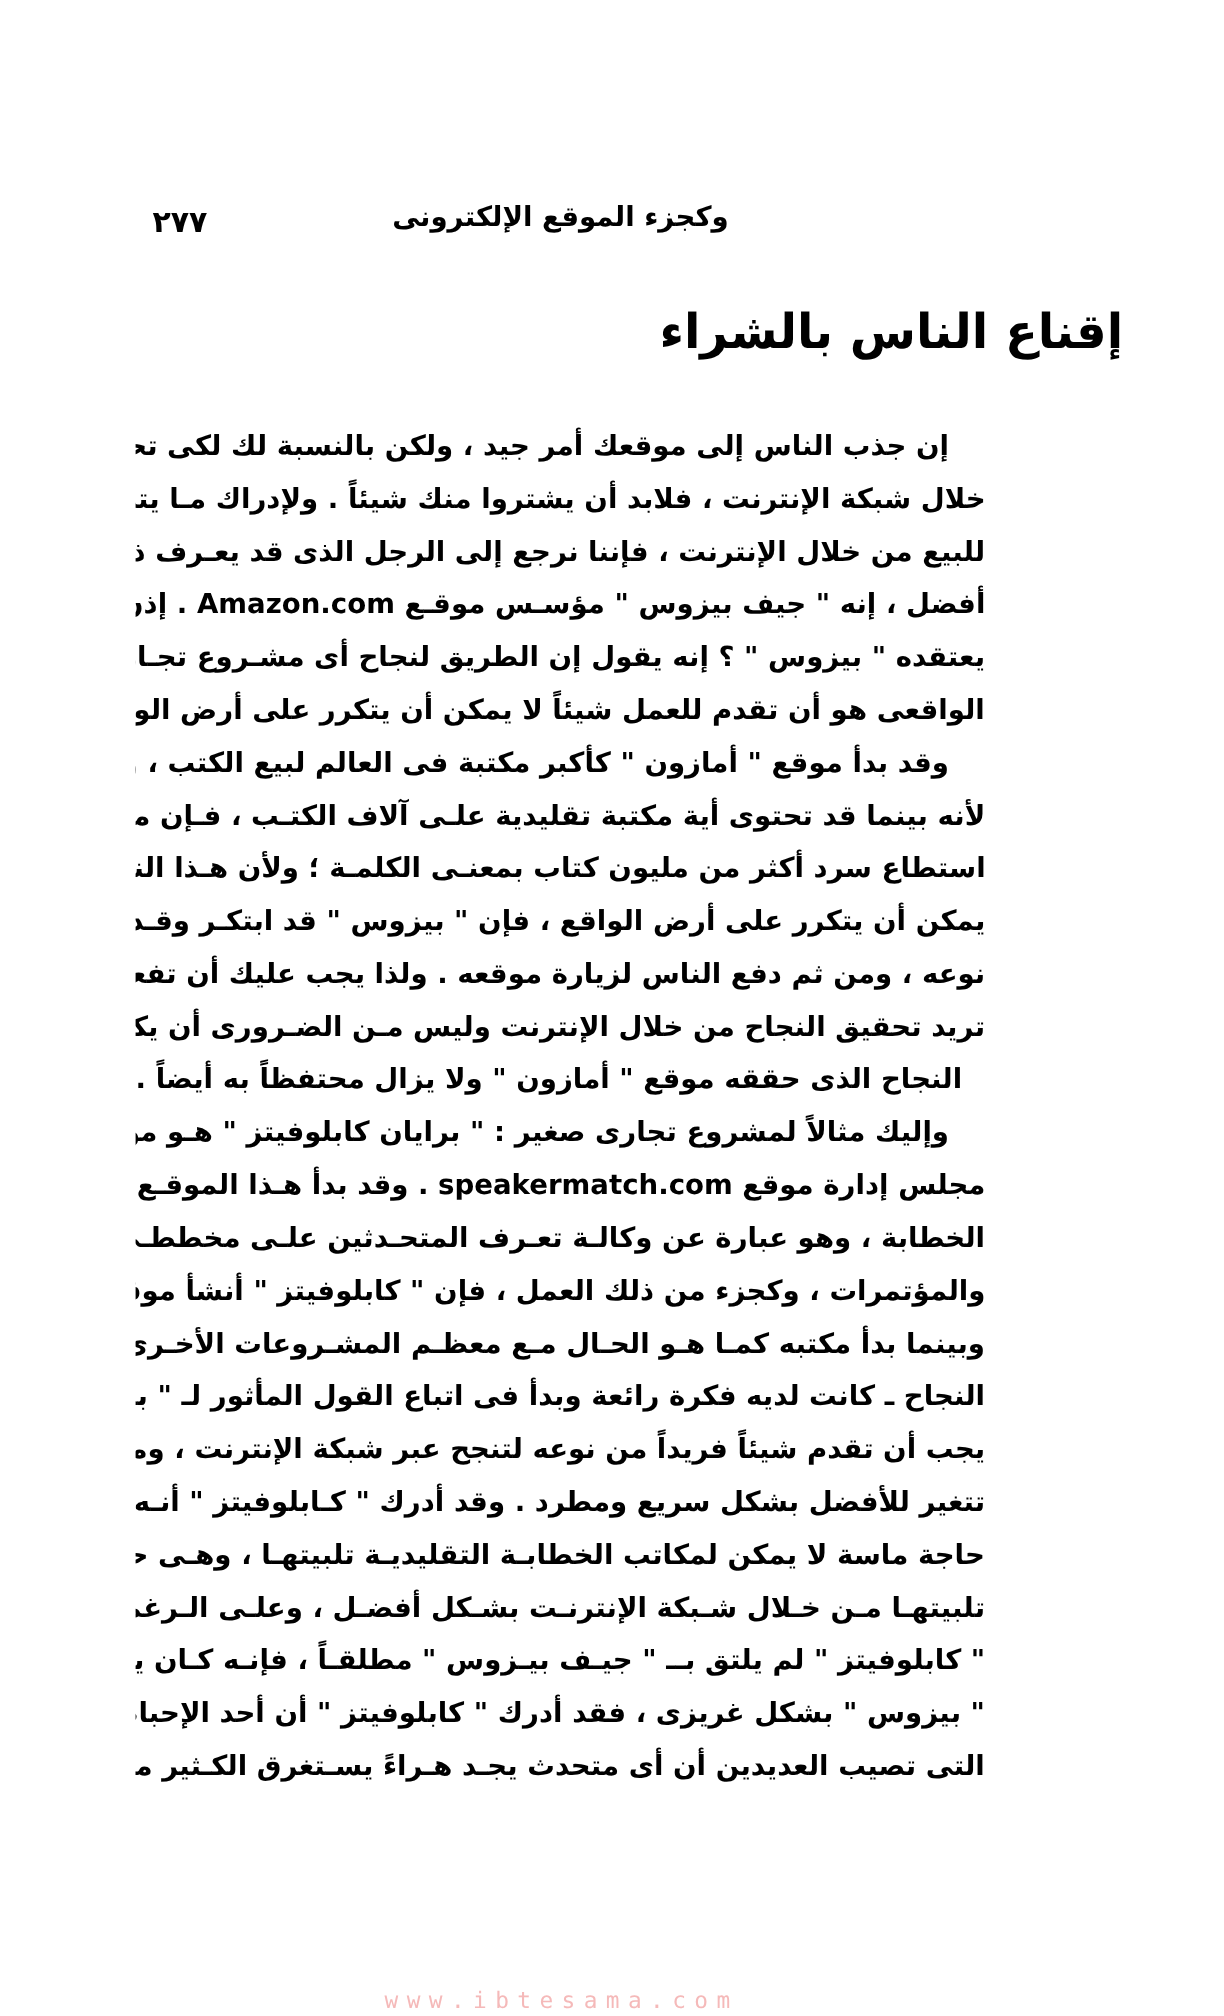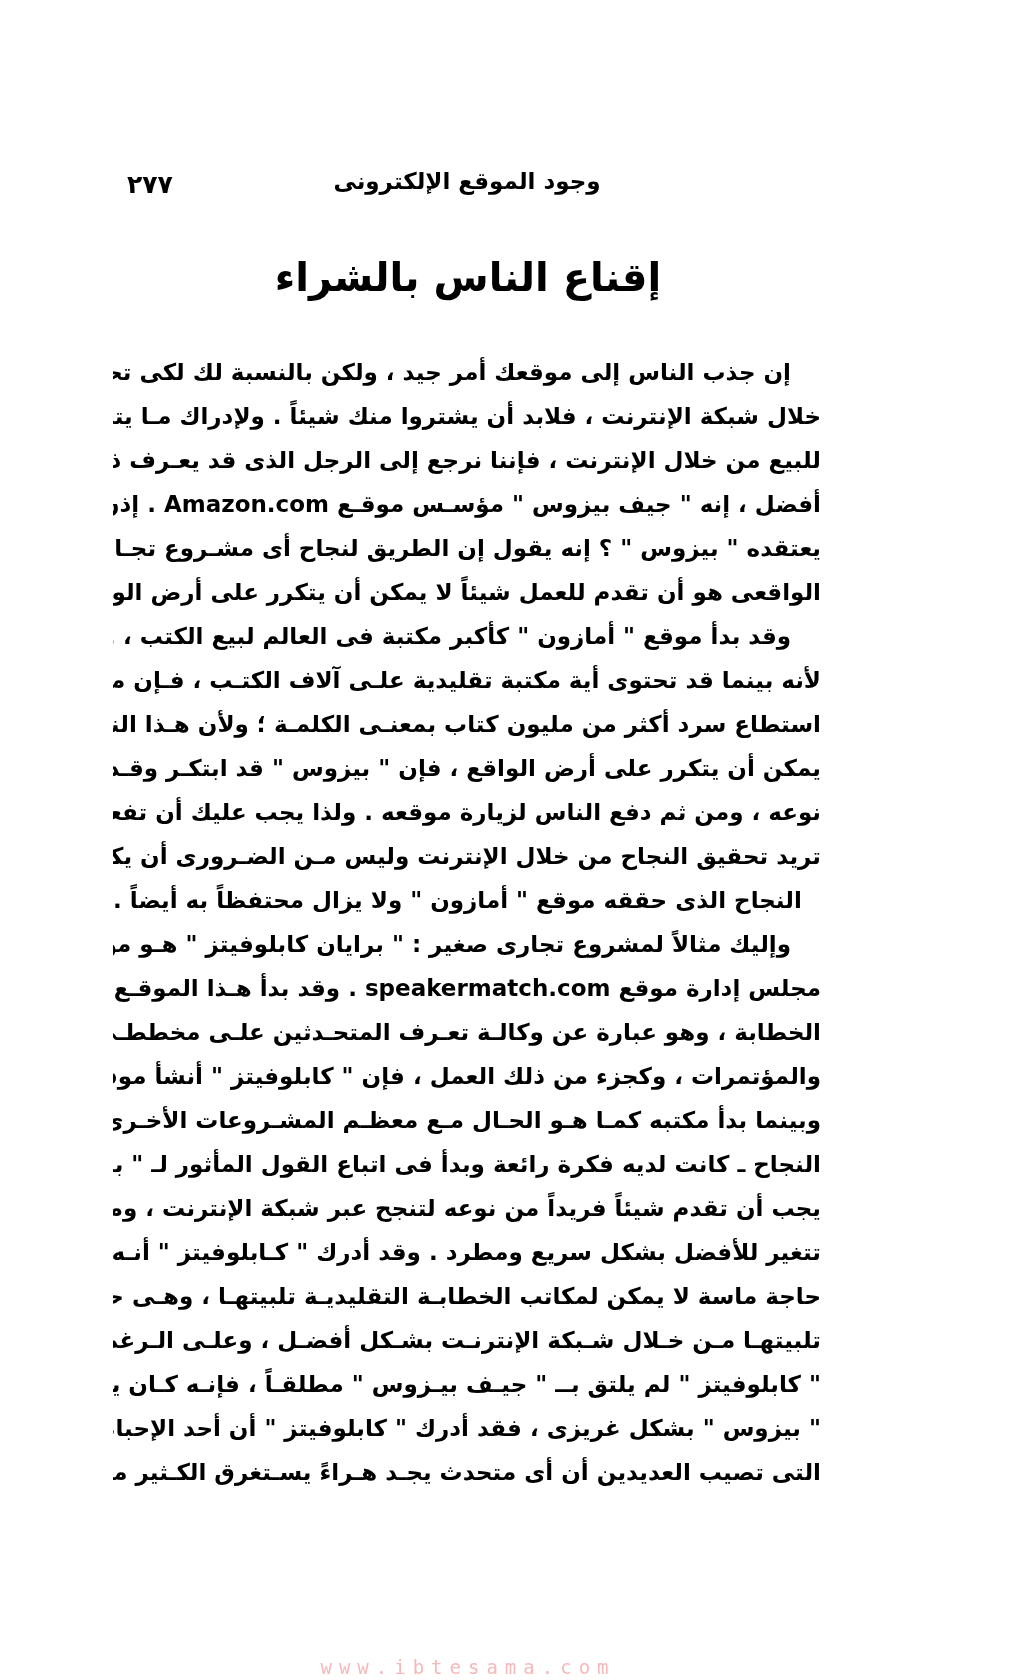--- a/index.html
+++ b/index.html
@@ -37,21 +37,20 @@
     text-align: center;
     font-size: 23px;
     font-weight: bold;
     direction: rtl;
   }
 
   .chapter-title {
     position: absolute;
     top: 254px;
     left: 0; right: 0;
-    text-align: center;
     font-size: 40px;
     font-weight: bold;
     direction: rtl;
     letter-spacing: 1px;
   }
 
   .body-text {
     position: absolute;
     top: 350px;
     right: 115px;
@@ -88,21 +87,21 @@
     margin-top: 16px;
   }
 </style>
 </head>
 <body>
 
 <div class="page" style="--ink: #000000; --paper: #ffffff; --wm: #f5b9b9;">
 
   <div class="header-row">
     <div class="page-number">٢٧٧</div>
-    <div class="running-title">وجود الموقع الإلكترونى</div>
+    <div class="running-title">وكجزء الموقع الإلكترونى</div>
   </div>
 
   <div class="chapter-title">إقناع الناس بالشراء</div>
 
   <div class="body-text" dir="rtl">
       <div class="line j ind">إن جذب الناس إلى موقعك أمر جيد ، ولكن بالنسبة لك لكى تحقق مالاً مـن</div>
       <div class="line j">خلال شبكة الإنترنت ، فلابد أن يشتروا منك شيئاً . ولإدراك مـا يتطلبه الأمر</div>
       <div class="line j">للبيع من خلال الإنترنت ، فإننا نرجع إلى الرجل الذى قد يعـرف ذلـك بشـكل</div>
       <div class="line j">أفضل ، إنه " جيف بيزوس " مؤسـس موقـع Amazon.com . إذن فمـا الـذى</div>
       <div class="line j">يعتقده " بيزوس " ؟ إنه يقول إن الطريق لنجاح أى مشـروع تجـارى فـى العـالم</div>

